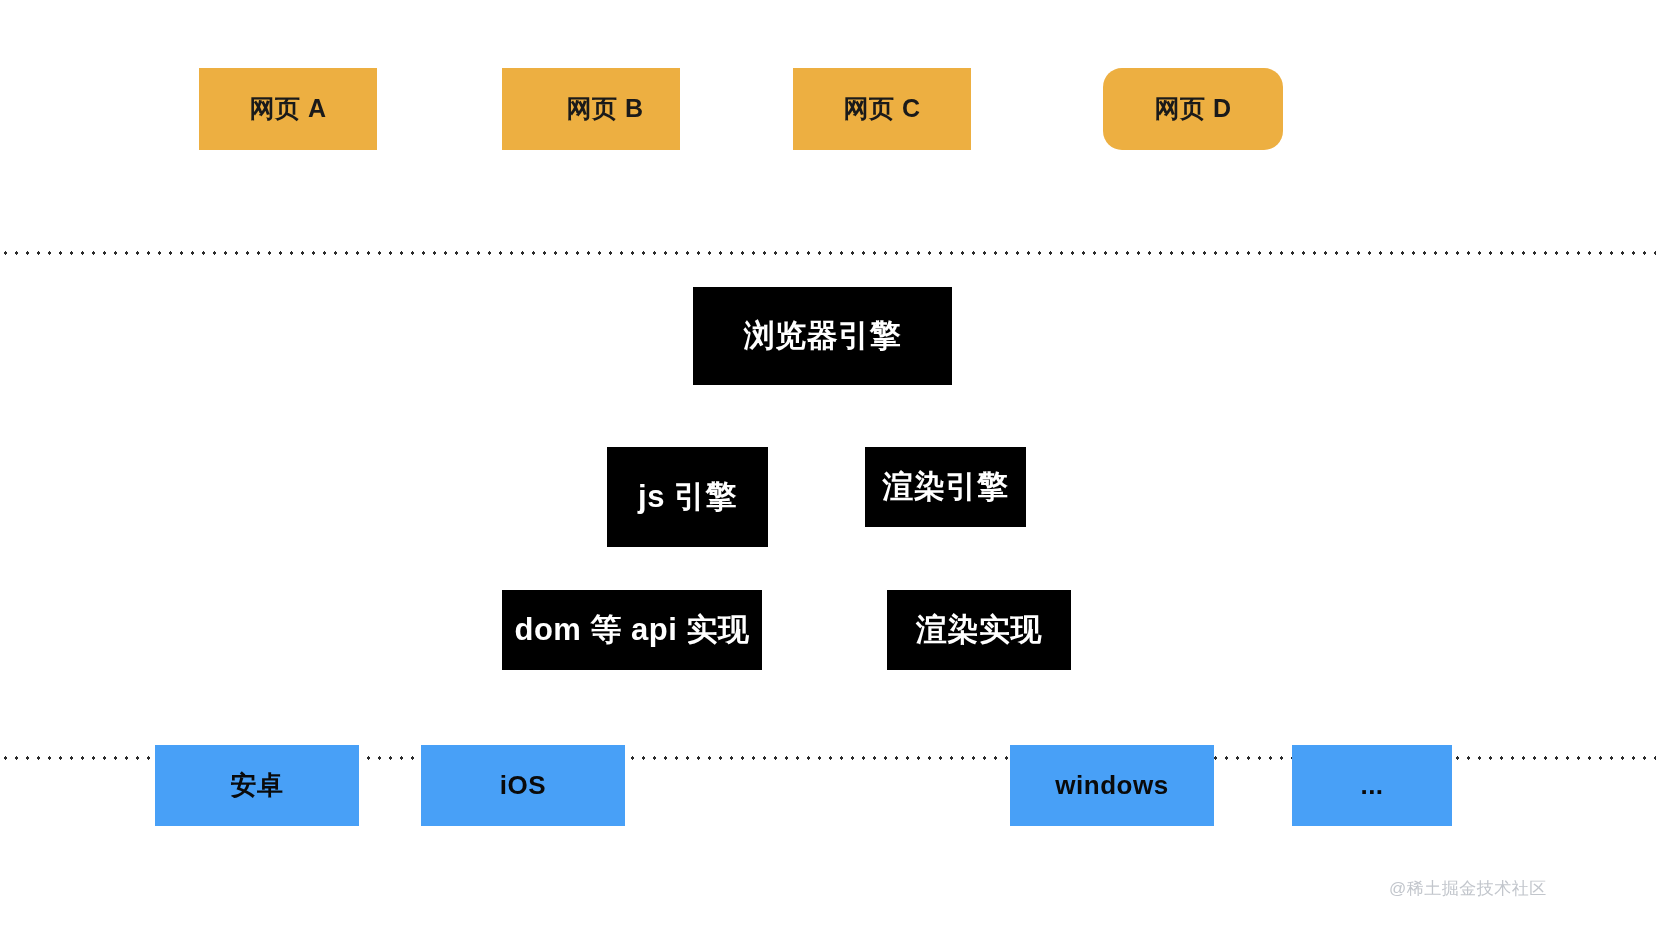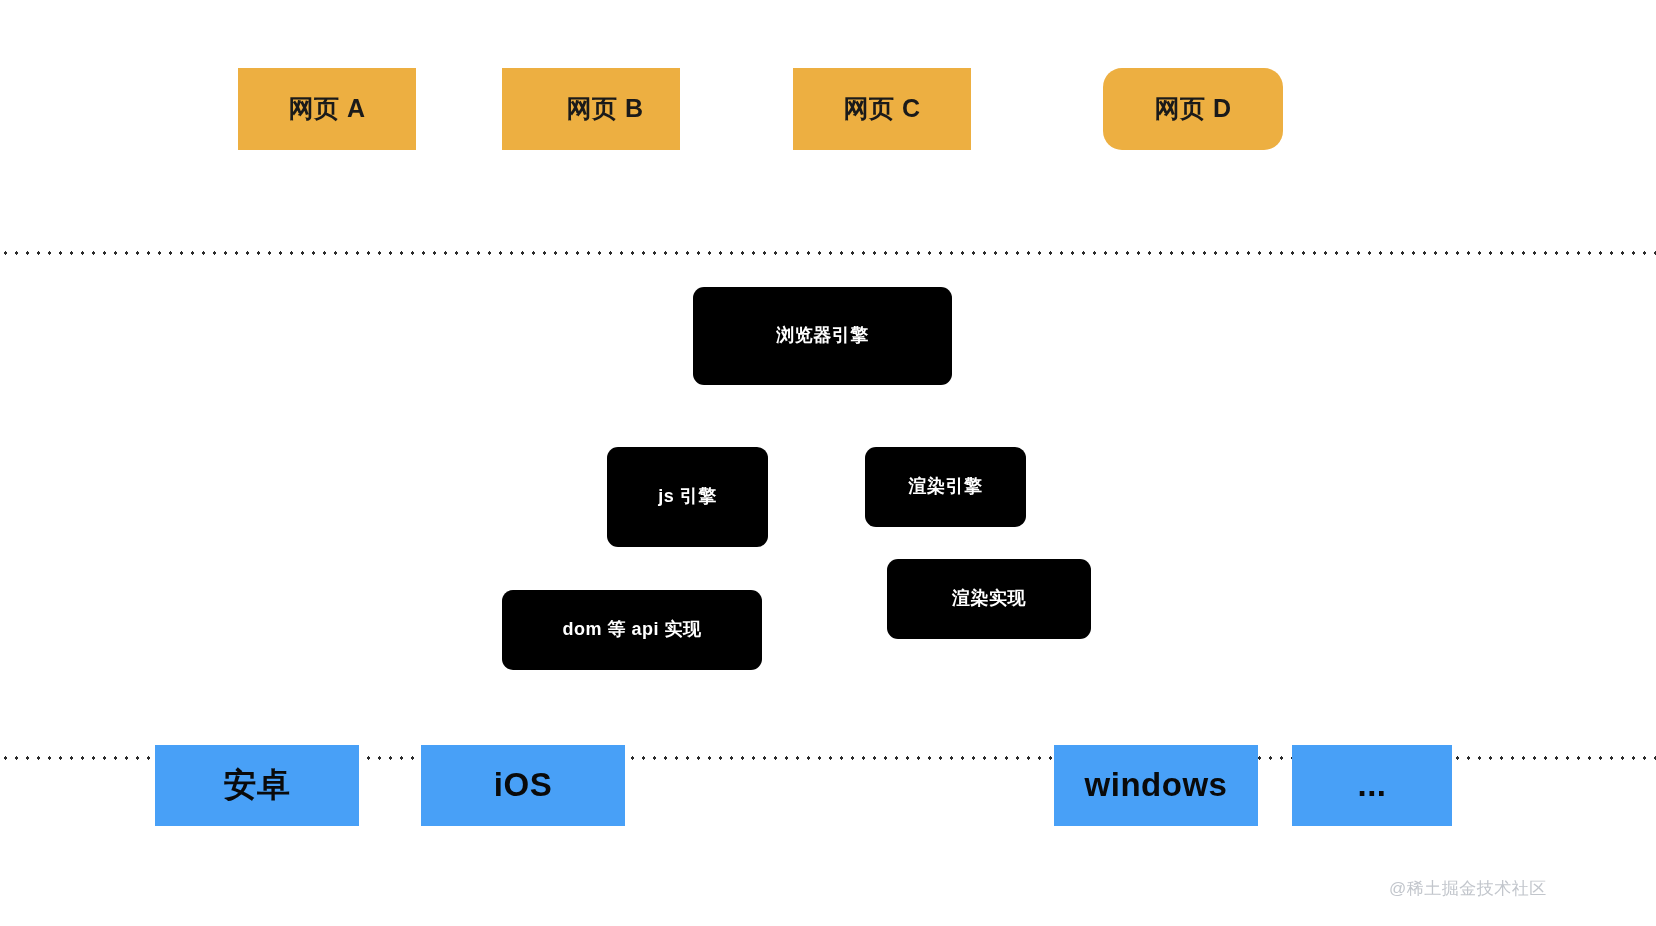--- a/index.html
+++ b/index.html
@@ -36,29 +36,28 @@
   .node.page {
     background: #edaf41;
     color: #1a1a1a;
     font-size: 25px;
     font-weight: 700;
   }
 
   .node.engine {
     background: #000000;
     color: #ffffff;
-    font-size: 18px;
+    font-size: 31px;
     font-weight: 700;
-    border-radius: 11px;
   }
 
   .node.platform {
     background: #48a0f7;
     color: #0a0a0a;
-    font-size: 33px;
+    font-size: 26px;
     font-weight: 700;
   }
 
   
   .divider {
     position: absolute;
     left: 0;
     width: 1656px;
     height: 4px;
     background-image: radial-gradient(circle, #2b2b2b 1.6px, rgba(0,0,0,0) 1.8px);
@@ -75,21 +74,21 @@
     font-weight: 400;
     letter-spacing: 0.5px;
     white-space: nowrap;
   }
 </style>
 </head>
 <body>
 
 <div id="canvas" style="background: rgb(255, 255, 255);">
 
-  <div class="node page" style="left: 199px; top: 68px; width: 178px; height: 82px; margin-left: 39px;">
+  <div class="node page" style="left: 199px; top: 68px; width: 178px; height: 82px;">
     <span>网页 A</span>
   </div>
   <div class="node page" style="left: 502px; top: 68px; width: 178px; height: 82px; padding-left: 28px;">
     <span>网页 B</span>
   </div>
   <div class="node page" style="left: 793px; top: 68px; width: 178px; height: 82px;">
     <span>网页 C</span>
   </div>
   <div class="node page" style="left: 1103px; top: 68px; width: 180px; height: 82px; border-radius: 19px;">
     <span>网页 D</span>
@@ -104,33 +103,33 @@
   <div class="node engine" style="left: 607px; top: 447px; width: 161px; height: 100px;">
     <span>js 引擎</span>
   </div>
   <div class="node engine" style="left: 865px; top: 447px; width: 161px; height: 80px;">
     <span>渲染引擎</span>
   </div>
 
   <div class="node engine" style="left: 502px; top: 590px; width: 260px; height: 80px;">
     <span>dom 等 api 实现</span>
   </div>
-  <div class="node engine" style="left: 887px; top: 559px; width: 204px; height: 80px;">
+  <div class="node engine" style="left: 887px; top: 590px; width: 184px; height: 80px;">
     <span>渲染实现</span>
   </div>
 
   <div class="divider" style="top: 756px;"></div>
 
   <div class="node platform" style="left: 155px; top: 745px; width: 204px; height: 81px;">
     <span>安卓</span>
   </div>
   <div class="node platform" style="left: 421px; top: 745px; width: 204px; height: 81px;">
     <span>iOS</span>
   </div>
-  <div class="node platform" style="left: 1010px; top: 745px; width: 204px; height: 81px; margin-left: 44px;">
+  <div class="node platform" style="left: 1010px; top: 745px; width: 204px; height: 81px;">
     <span>windows</span>
   </div>
   <div class="node platform" style="left: 1292px; top: 745px; width: 160px; height: 81px;">
     <span>...</span>
   </div>
 
   <div class="watermark" style="left: 1389px; top: 877px; text-align: right;">@稀土掘金技术社区</div>
 
 </div>
 

